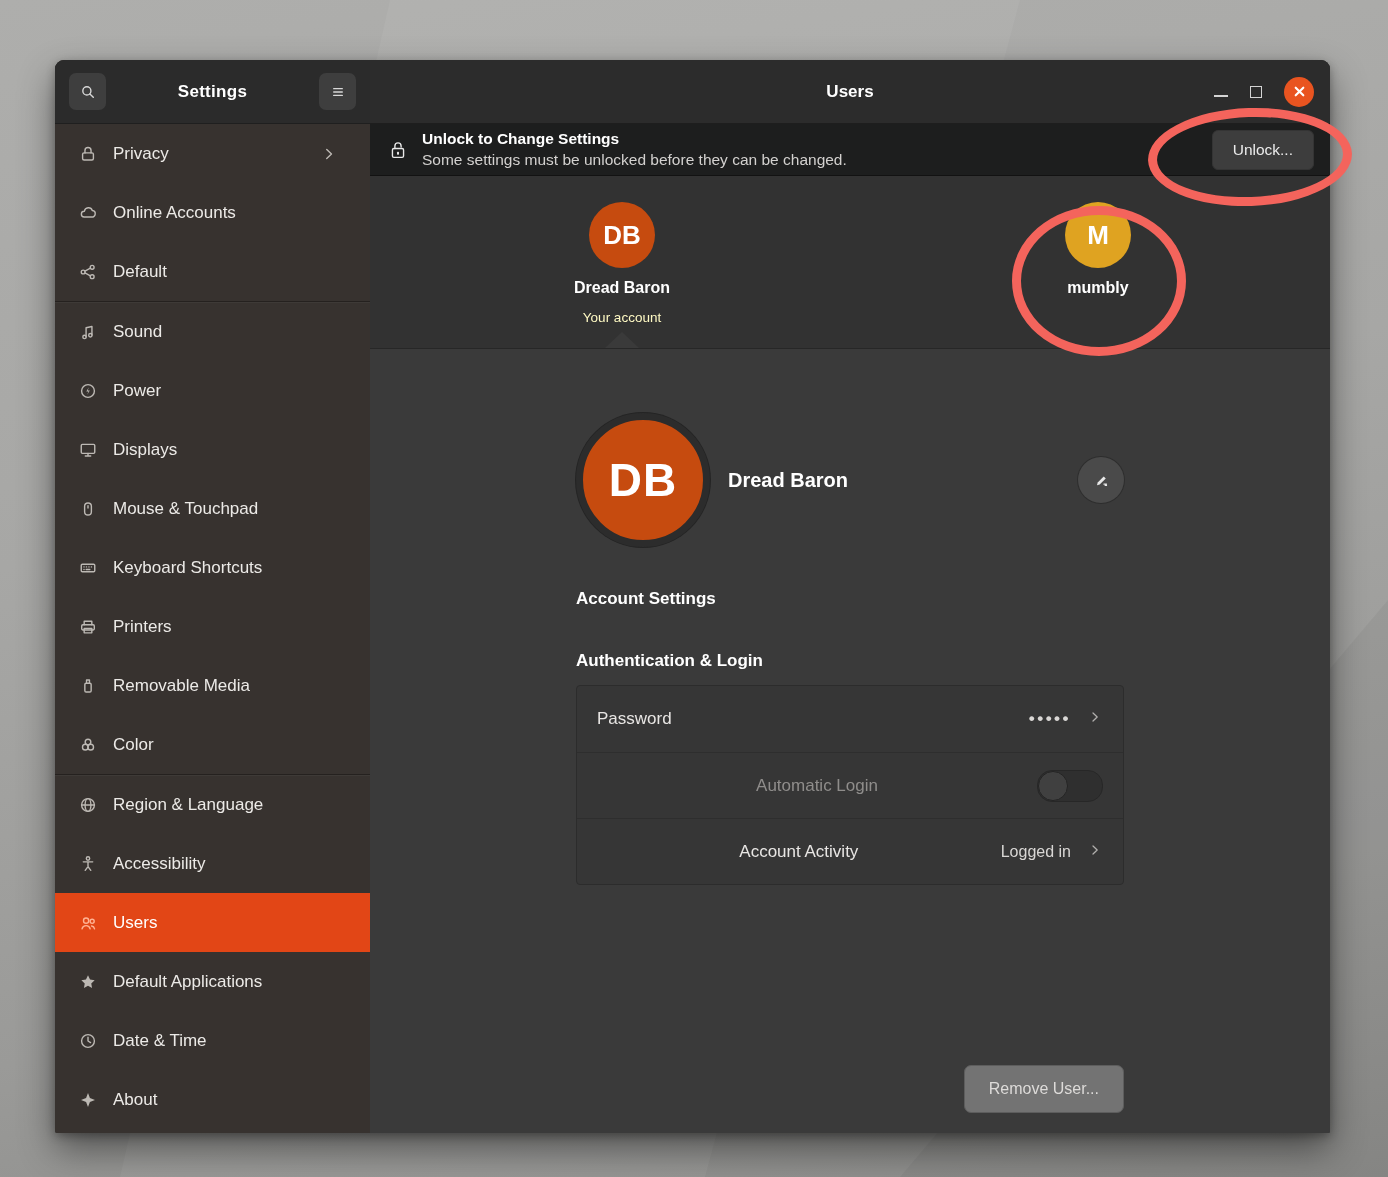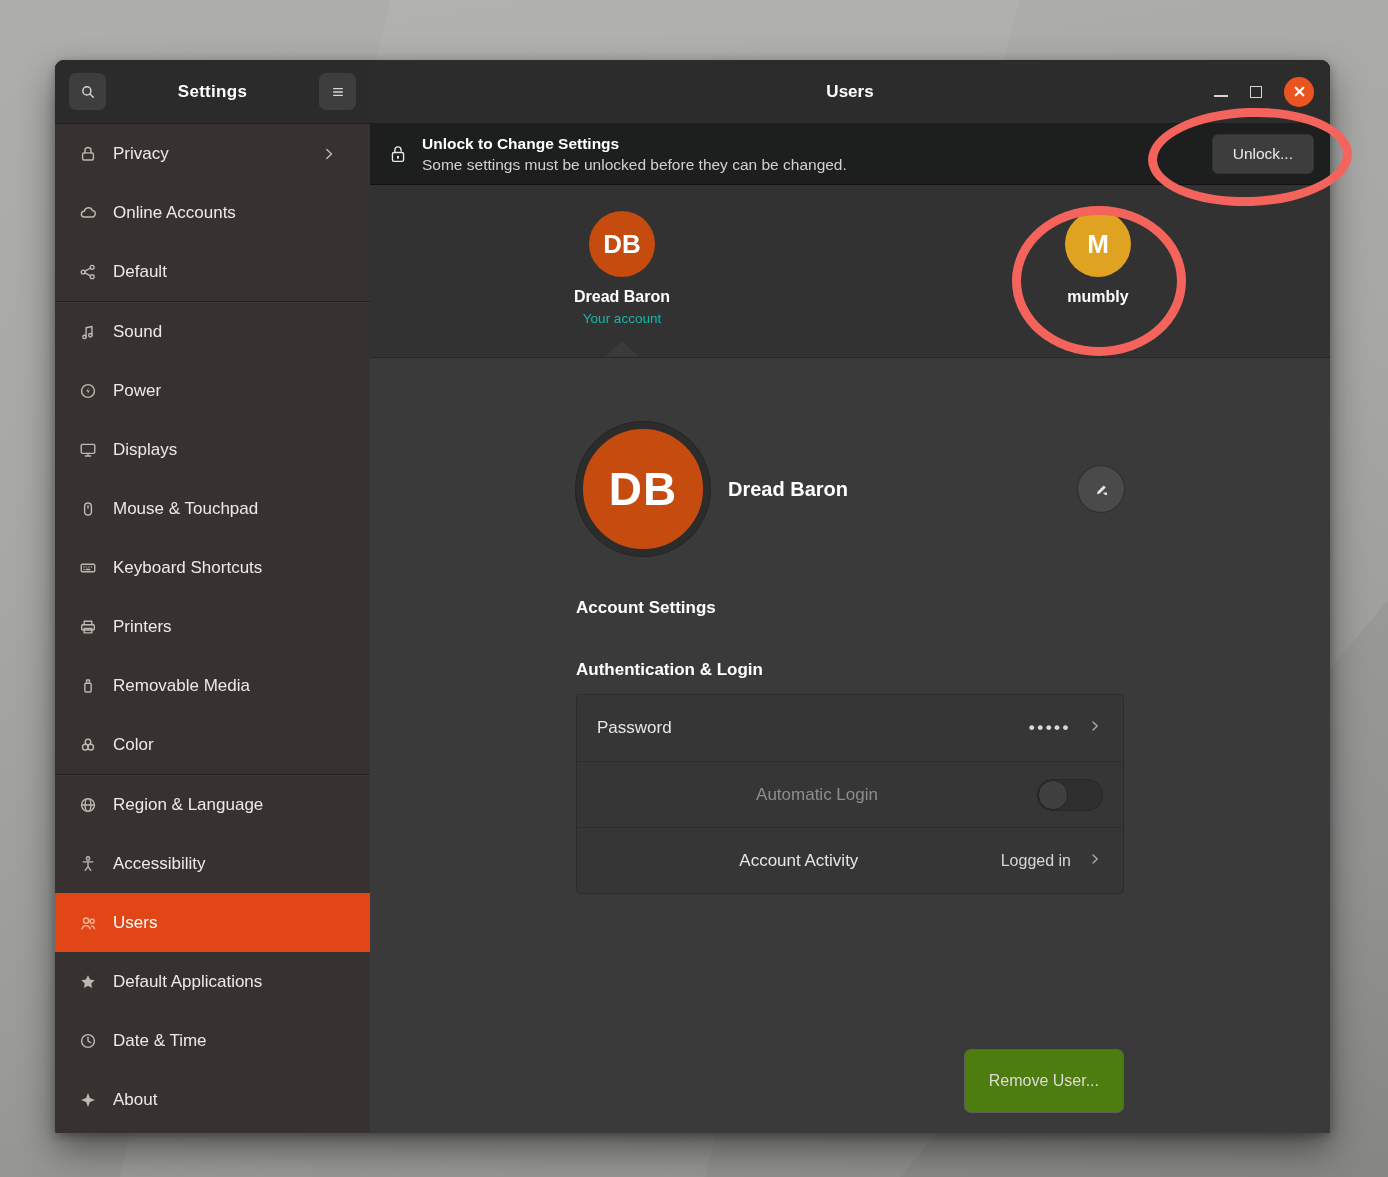--- a/index.html
+++ b/index.html
@@ -49,38 +49,38 @@
     font-weight:bold;font-size:17px;}
   .win-controls{margin-left:auto;display:flex;align-items:center;gap:22px;z-index:2;}
   .wc-min{width:14px;height:2px;background:#d4d4d4;margin-top:8px;}
   .wc-max{width:12px;height:12px;border:1.6px solid #d4d4d4;box-sizing:border-box;}
   .wc-close{width:30px;height:30px;border-radius:50%;background:#e95420;display:flex;
     align-items:center;justify-content:center;}
   .wc-close svg{width:13px;height:13px;}
   .wc-close svg path{stroke:#fff;stroke-width:2;stroke-linecap:round;}
 
   
-  .banner{height:61px;background:#1d1e1e;border-bottom:1px solid #121212;display:flex;
+  .banner{height:52px;background:#1d1e1e;border-bottom:1px solid #121212;display:flex;
     align-items:center;padding:0 14px 0 18px;box-sizing:border-box;}
   .banner .ic{width:20px;height:20px;color:#e8e8e8;margin-right:14px;flex-shrink:0;}
   .banner-text{flex:1;min-width:0;}
   .banner-title{color:#ffffff;font-weight:bold;font-size:15.5px;margin-bottom:3px;}
   .banner-sub{color:#d3d1cf;font-size:15.5px;}
   .unlock-btn{background:#3d3d3d;border:1px solid #343434;border-radius:6px;color:#ececec;
     font-size:15.5px;padding:10px 20px;margin-right:2px;font-family:inherit;}
 
   
   .carousel{height:172px;background:#323232;border-bottom:1px solid #272727;position:relative;}
   .account{position:absolute;top:26px;display:flex;flex-direction:column;align-items:center;width:180px;}
   .account.cur{left:162px;}
   .account.oth{left:638px;}
   .av-sm{width:66px;height:66px;border-radius:50%;display:flex;align-items:center;
     justify-content:center;color:#fff;font-weight:bold;font-size:26px;}
   .acc-name{color:#ffffff;font-weight:bold;font-size:16px;margin-top:11px;}
-  .acc-sub{color:#14b8a6;font-size:13.5px;margin-top:5px;}
+  .acc-sub{color:#fef9c3;font-size:13.5px;margin-top:13px;}
   .pointer{position:absolute;bottom:0;left:235px;width:0;height:0;
     border-left:17px solid transparent;border-right:17px solid transparent;
     border-bottom:16px solid #3a3a3a;}
 
   
   .panel{flex:1;display:flex;flex-direction:column;background:#3a3a3a;}
   .content{width:548px;margin:0 auto;display:flex;flex-direction:column;flex:1;}
   .profile{display:flex;align-items:center;margin-top:64px;}
   .av-lg{width:120px;height:120px;border-radius:50%;border:7px solid #2c2c2c;
     box-shadow:0 0 0 1px #242424;display:flex;align-items:center;justify-content:center;
@@ -107,23 +107,23 @@
 
   .toggle{width:64px;height:30px;border-radius:15px;background:#2f2f2f;
     border:1px solid #262626;position:relative;box-sizing:content-box;flex-shrink:0;}
   .knob{position:absolute;top:0;width:30px;height:30px;border-radius:50%;background:#3c3c3c;
     border:1px solid #232323;box-sizing:border-box;}
   .toggle.on .knob{right:0;}
   .toggle.off .knob{left:0;}
   .toggle.dim{opacity:.9;}
   .toggle.dim .knob{background:#424242;}
 
-  .remove-btn{margin-top:auto;margin-bottom:20px;align-self:flex-end;background:#4d7c0f;
+  .remove-btn{margin-top:auto;margin-bottom:20px;align-self:flex-end;background:#737373;
     border:1px solid #5d5d5d;border-radius:7px;color:#dddbd9;font-size:16px;
-    padding:22px 24px;font-family:inherit;}
+    padding:14px 24px;font-family:inherit;}
 
   
   .annot{position:absolute;border:9px solid #f4645c;border-radius:50%;z-index:10;pointer-events:none;}
   #annot-unlock{left:1148px;top:108px;width:186px;height:80px;transform:rotate(-2deg);}
   #annot-mumbly{left:1012px;top:206px;width:156px;height:132px;}
 </style>
 </head>
 <body>
 
 <div class="bg-shape" id="bg1"></div>

